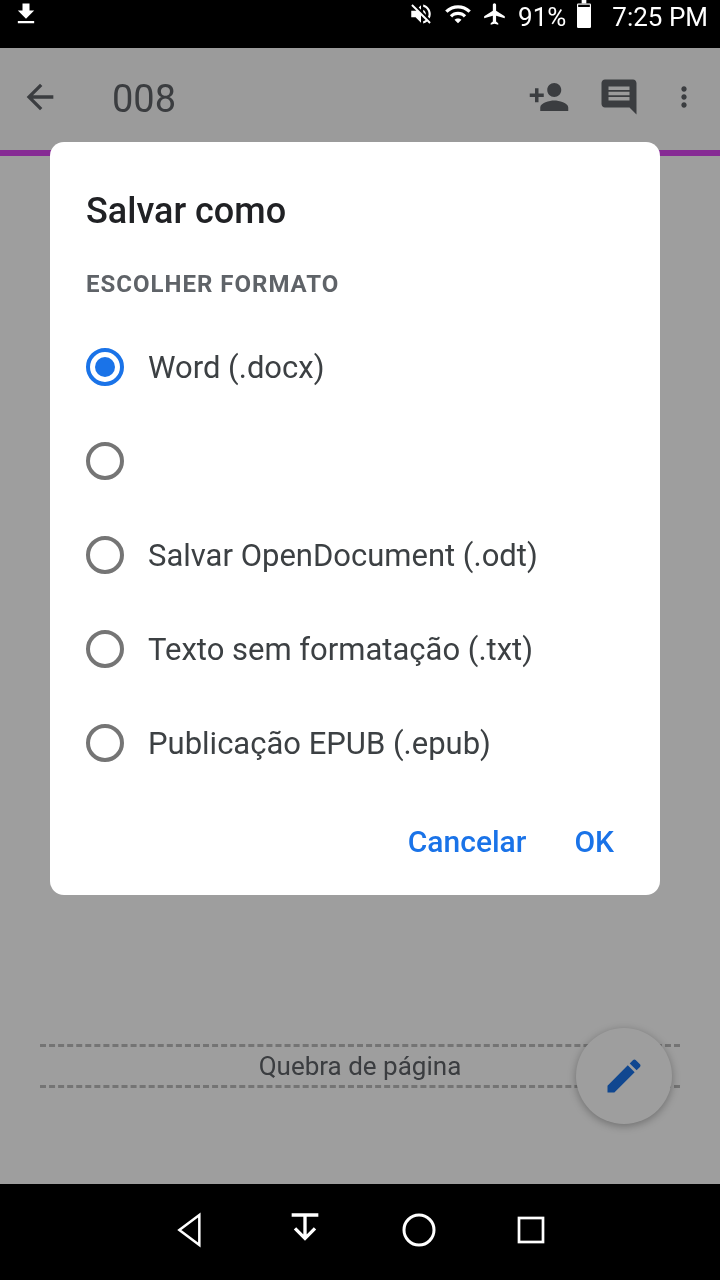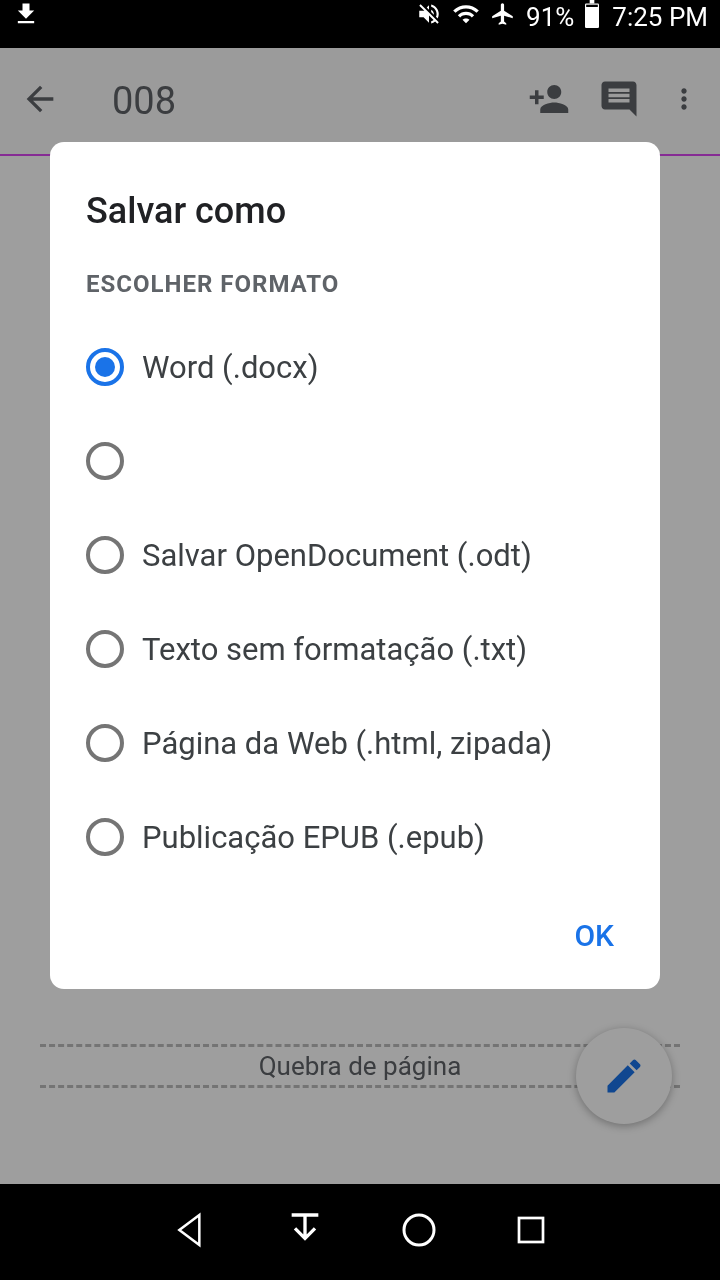--- a/index.html
+++ b/index.html
@@ -19,30 +19,30 @@
       color: #fff;
       display: flex;
       align-items: flex-start;
       justify-content: space-between;
       padding: 0 12px;
       font-size: 26px;
     }
     .status-left { display: flex; align-items: center; gap: 8px; }
     .status-right { display: flex; align-items: center; gap: 10px; }
     .status-right .pct { font-size: 26px; }
-    .status-right .time { font-size: 26px; margin-left: 2px; }
+    .status-right .time { font-size: 26px; margin-left: 10px; }
     
     
     .app-header {
       height: 108px;
       background: #fafafa;
       display: flex;
       align-items: center;
       padding: 0 20px;
-      border-bottom: 2px solid #d946ef;
+      border-bottom: 6px solid #d946ef;
       gap: 28px;
     }
     .app-header .title {
       font-size: 38px;
       color: #5f6368;
       flex: 1;
       margin-left: 24px;
     }
     .hdr-icon { color: #5f6368; }
     
@@ -108,21 +108,21 @@
       font-size: 24px;
       font-weight: 700;
       letter-spacing: 1px;
       color: #5f6368;
       padding: 0 56px 22px 36px;
     }
     .option {
       display: flex;
       align-items: center;
       padding: 28px 36px;
-      gap: 18px;
+      gap: 24px;
       cursor: pointer;
     }
     .radio {
       width: 38px;
       height: 38px;
       border-radius: 50%;
       border: 4px solid #757575;
       flex-shrink: 0;
       position: relative;
     }
@@ -263,28 +263,25 @@
       <div class="option">
         <div class="radio"></div>
         <span class="option-label">Salvar OpenDocument (.odt)</span>
       </div>
       <div class="option">
         <div class="radio"></div>
         <span class="option-label">Texto sem formatação (.txt)</span>
       </div>
       <div class="option">
         <div class="radio"></div>
-        <span class="option-label">Página da Web (.html, zipada)</span>
-      </div>
-      <div class="option">
-        <div class="radio"></div>
         <span class="option-label">Publicação EPUB (.epub)</span>
       </div>
     </div>
   <div class="dialog-actions">
+    <button class="dialog-btn">Cancelar</button>
     <button class="dialog-btn">OK</button>
   </div>
 </div>
 
 <div class="nav-bar">
   <div class="nav-spacer"></div>
   <span>
     <svg width="40" height="40" viewBox="0 0 24 24" fill="none" stroke="#fff" stroke-width="1.5">
         <path d="M17 3 L5 12 L17 21 Z"></path>
       </svg>

